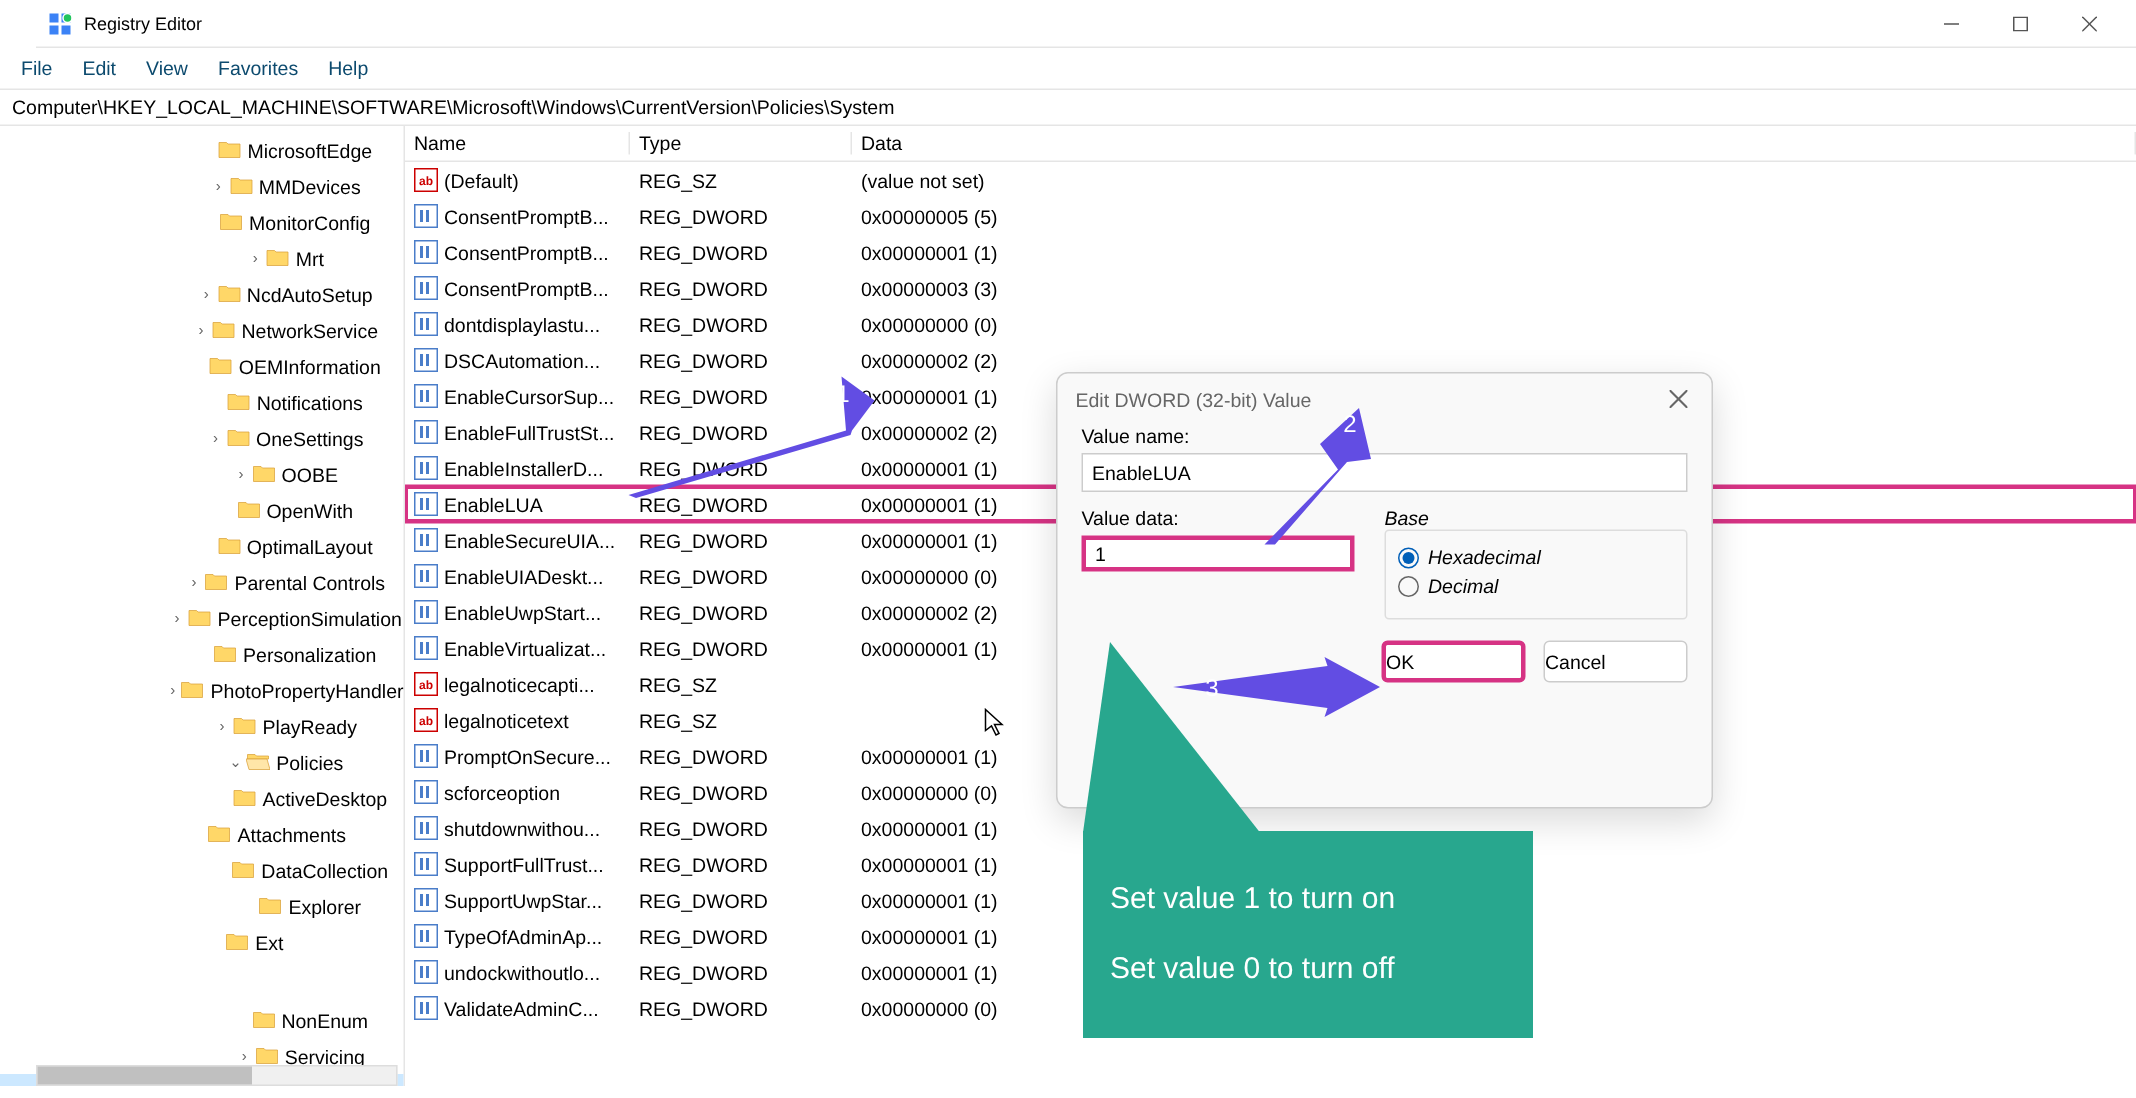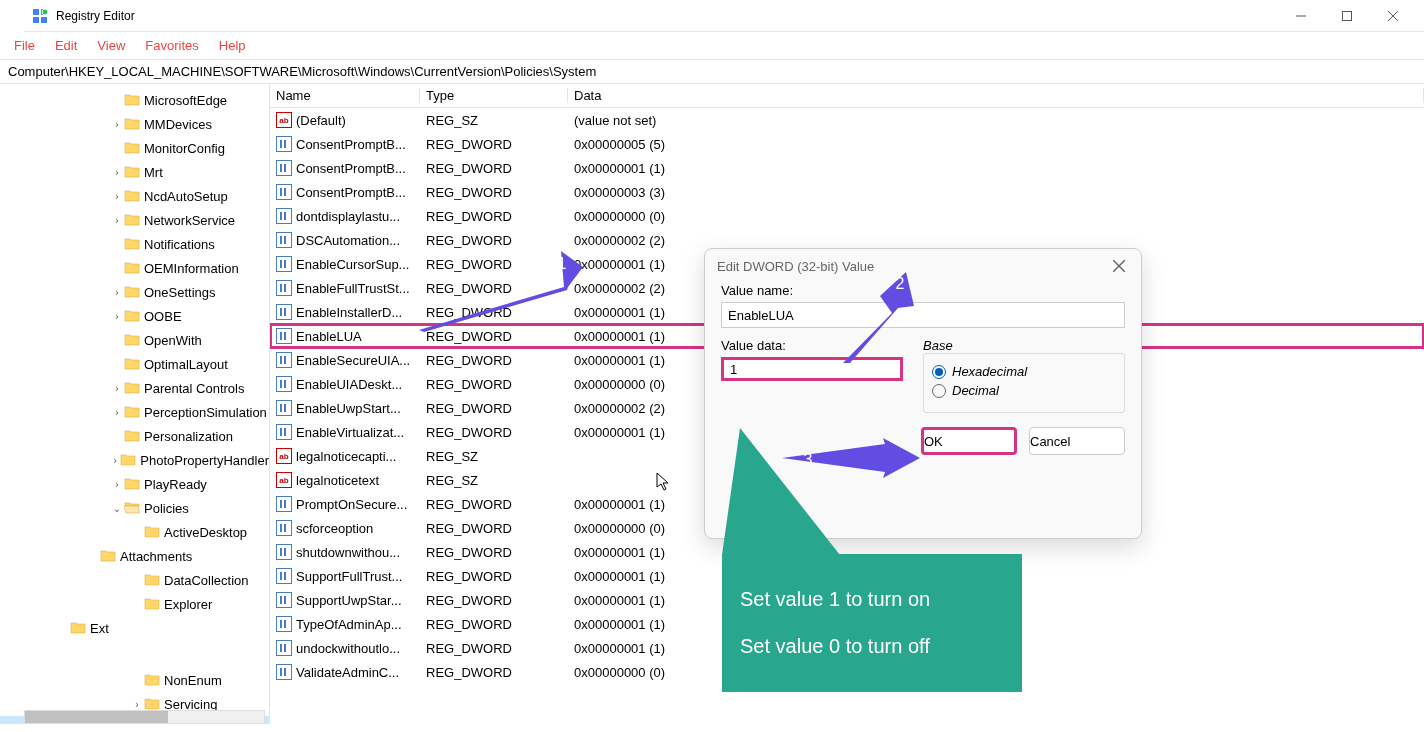--- a/index.html
+++ b/index.html
@@ -7,32 +7,32 @@
 
 
 .titlebar { height: 32px; display: flex; align-items: center; padding: 0 8px; border-bottom: 1px solid #e5e5e5; margin-left: 24px; }
 .titlebar .app-icon { width: 16px; height: 16px; margin-right: 8px; display: inline-flex; }
 .titlebar .title { font-size: 12px; color: #000; flex: 1; }
 .titlebar .controls { display: flex; gap: 0; }
 .titlebar .controls .ctrl { width: 46px; height: 32px; display: flex; align-items: center; justify-content: center; color: #555; }
 
 
 .menubar { height: 28px; display: flex; align-items: center; padding: 0 4px; border-bottom: 1px solid #e5e5e5; }
-.menubar .menu-item { padding: 4px 10px; font-size: 13px; color: #ef4444; }
+.menubar .menu-item { padding: 4px 10px; font-size: 13px; color: #0c4a6e; }
 
 
 .addressbar { height: 24px; display: flex; align-items: center; padding: 0 8px; border-bottom: 1px solid #e5e5e5; font-size: 13px; color: #000; }
 
 
 .main { display: flex; height: calc(732px - 32px - 28px - 24px - 8px); }
 
 
 .tree { width: 270px; border-right: 1px solid #e5e5e5; overflow: auto; padding: 4px 0; position: relative; }
 .tree-inner { padding-left: 0; }
-.tree-row { display: flex; align-items: center; height: 24px; white-space: nowrap; font-size: 13px; color: #000; padding-left: 0; }
+.tree-row { display: flex; align-items: center; height: 24px; white-space: nowrap; font-size: 13px; color: #000; padding-left: 0; justify-content: center; }
 .tree-row .chev { width: 14px; display: inline-flex; justify-content: center; color: #666; font-size: 10px; }
 .tree-row .folder { width: 16px; height: 16px; margin-right: 4px; display: inline-flex; }
 .tree-row.selected { background: #cce8ff; }
 .tree-row.selected .label { outline: 1px dotted #3399ff; }
 .tree-scroll-h { position: absolute; bottom: 0; left: 24px; right: 4px; height: 14px; background: #f0f0f0; border: 1px solid #ddd; }
 .tree-scroll-h .thumb { position: absolute; left: 0; width: 60%; height: 100%; background: #c0c0c0; }
 
 
 .folder svg { width: 16px; height: 16px; }
 
@@ -194,30 +194,30 @@
           </span>
           <span class="label">NetworkService</span>
         </div>
         <div class="tree-row" style="padding-left: 110px;">
           <span class="chev"></span>
           <span class="folder">
             <svg viewBox="0 0 16 16">
               <path class="folder-svg" d="M1 3 h5 l1 1 h8 v9 h-14 z"></path>
             </svg>
           </span>
+          <span class="label">OEMInformation</span>
+        </div>
+        <div class="tree-row" style="padding-left: 110px;">
+          <span class="chev"></span>
+          <span class="folder">
+            <svg viewBox="0 0 16 16">
+              <path class="folder-svg" d="M1 3 h5 l1 1 h8 v9 h-14 z"></path>
+            </svg>
+          </span>
           <span class="label">Notifications</span>
-        </div>
-        <div class="tree-row" style="padding-left: 110px;">
-          <span class="chev"></span>
-          <span class="folder">
-            <svg viewBox="0 0 16 16">
-              <path class="folder-svg" d="M1 3 h5 l1 1 h8 v9 h-14 z"></path>
-            </svg>
-          </span>
-          <span class="label">OEMInformation</span>
         </div>
         <div class="tree-row" style="padding-left: 110px;">
           <span class="chev">›</span>
           <span class="folder">
             <svg viewBox="0 0 16 16">
               <path class="folder-svg" d="M1 3 h5 l1 1 h8 v9 h-14 z"></path>
             </svg>
           </span>
           <span class="label">OneSettings</span>
         </div>

